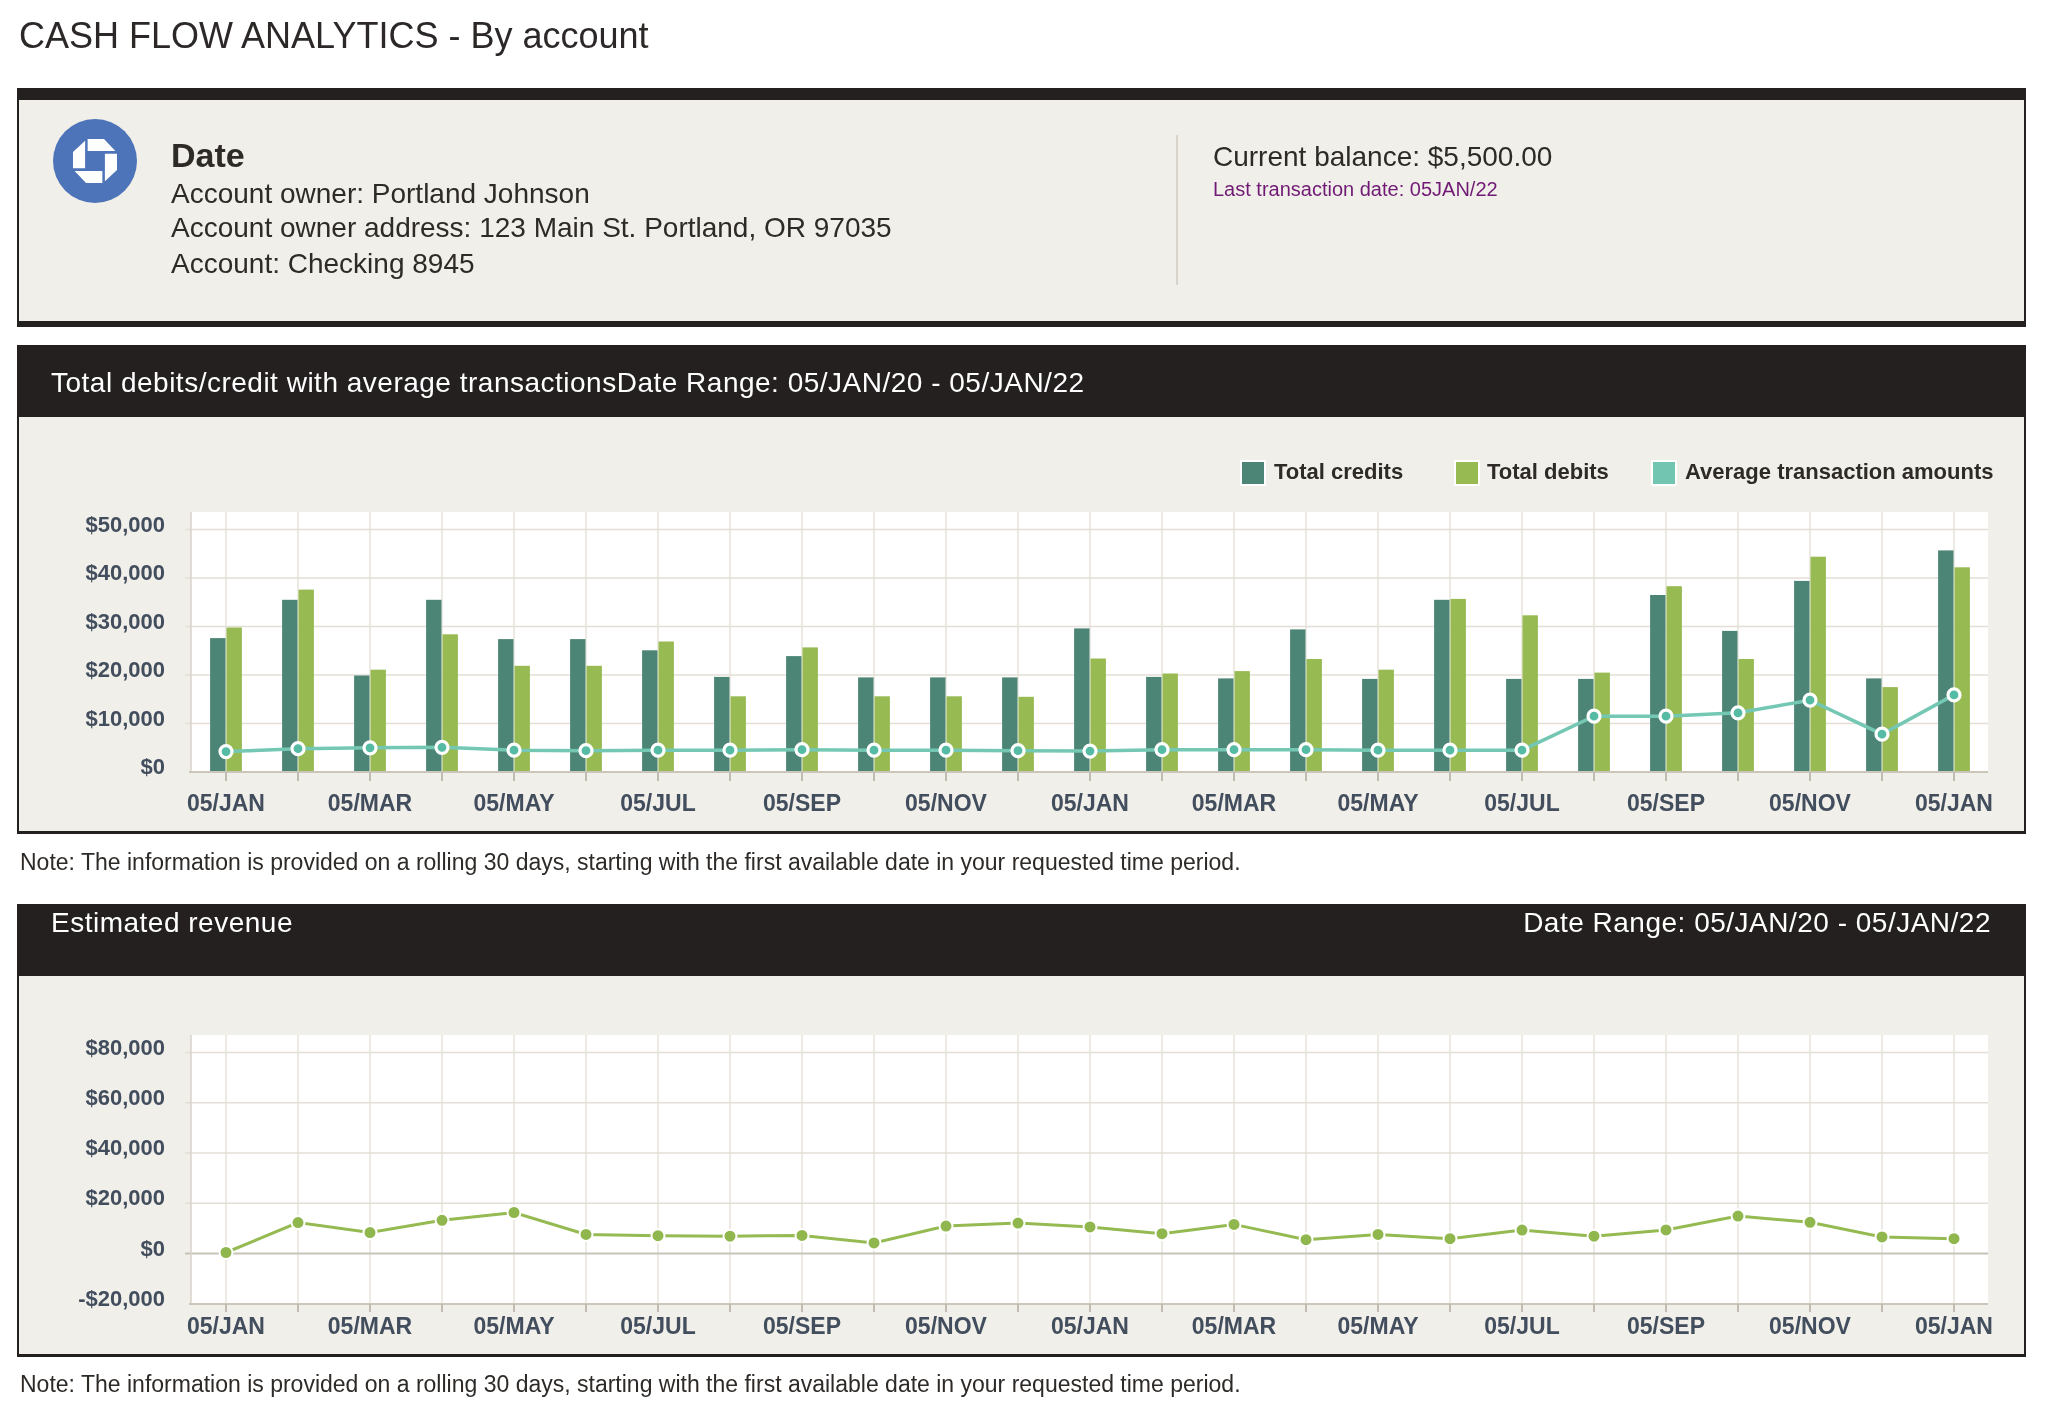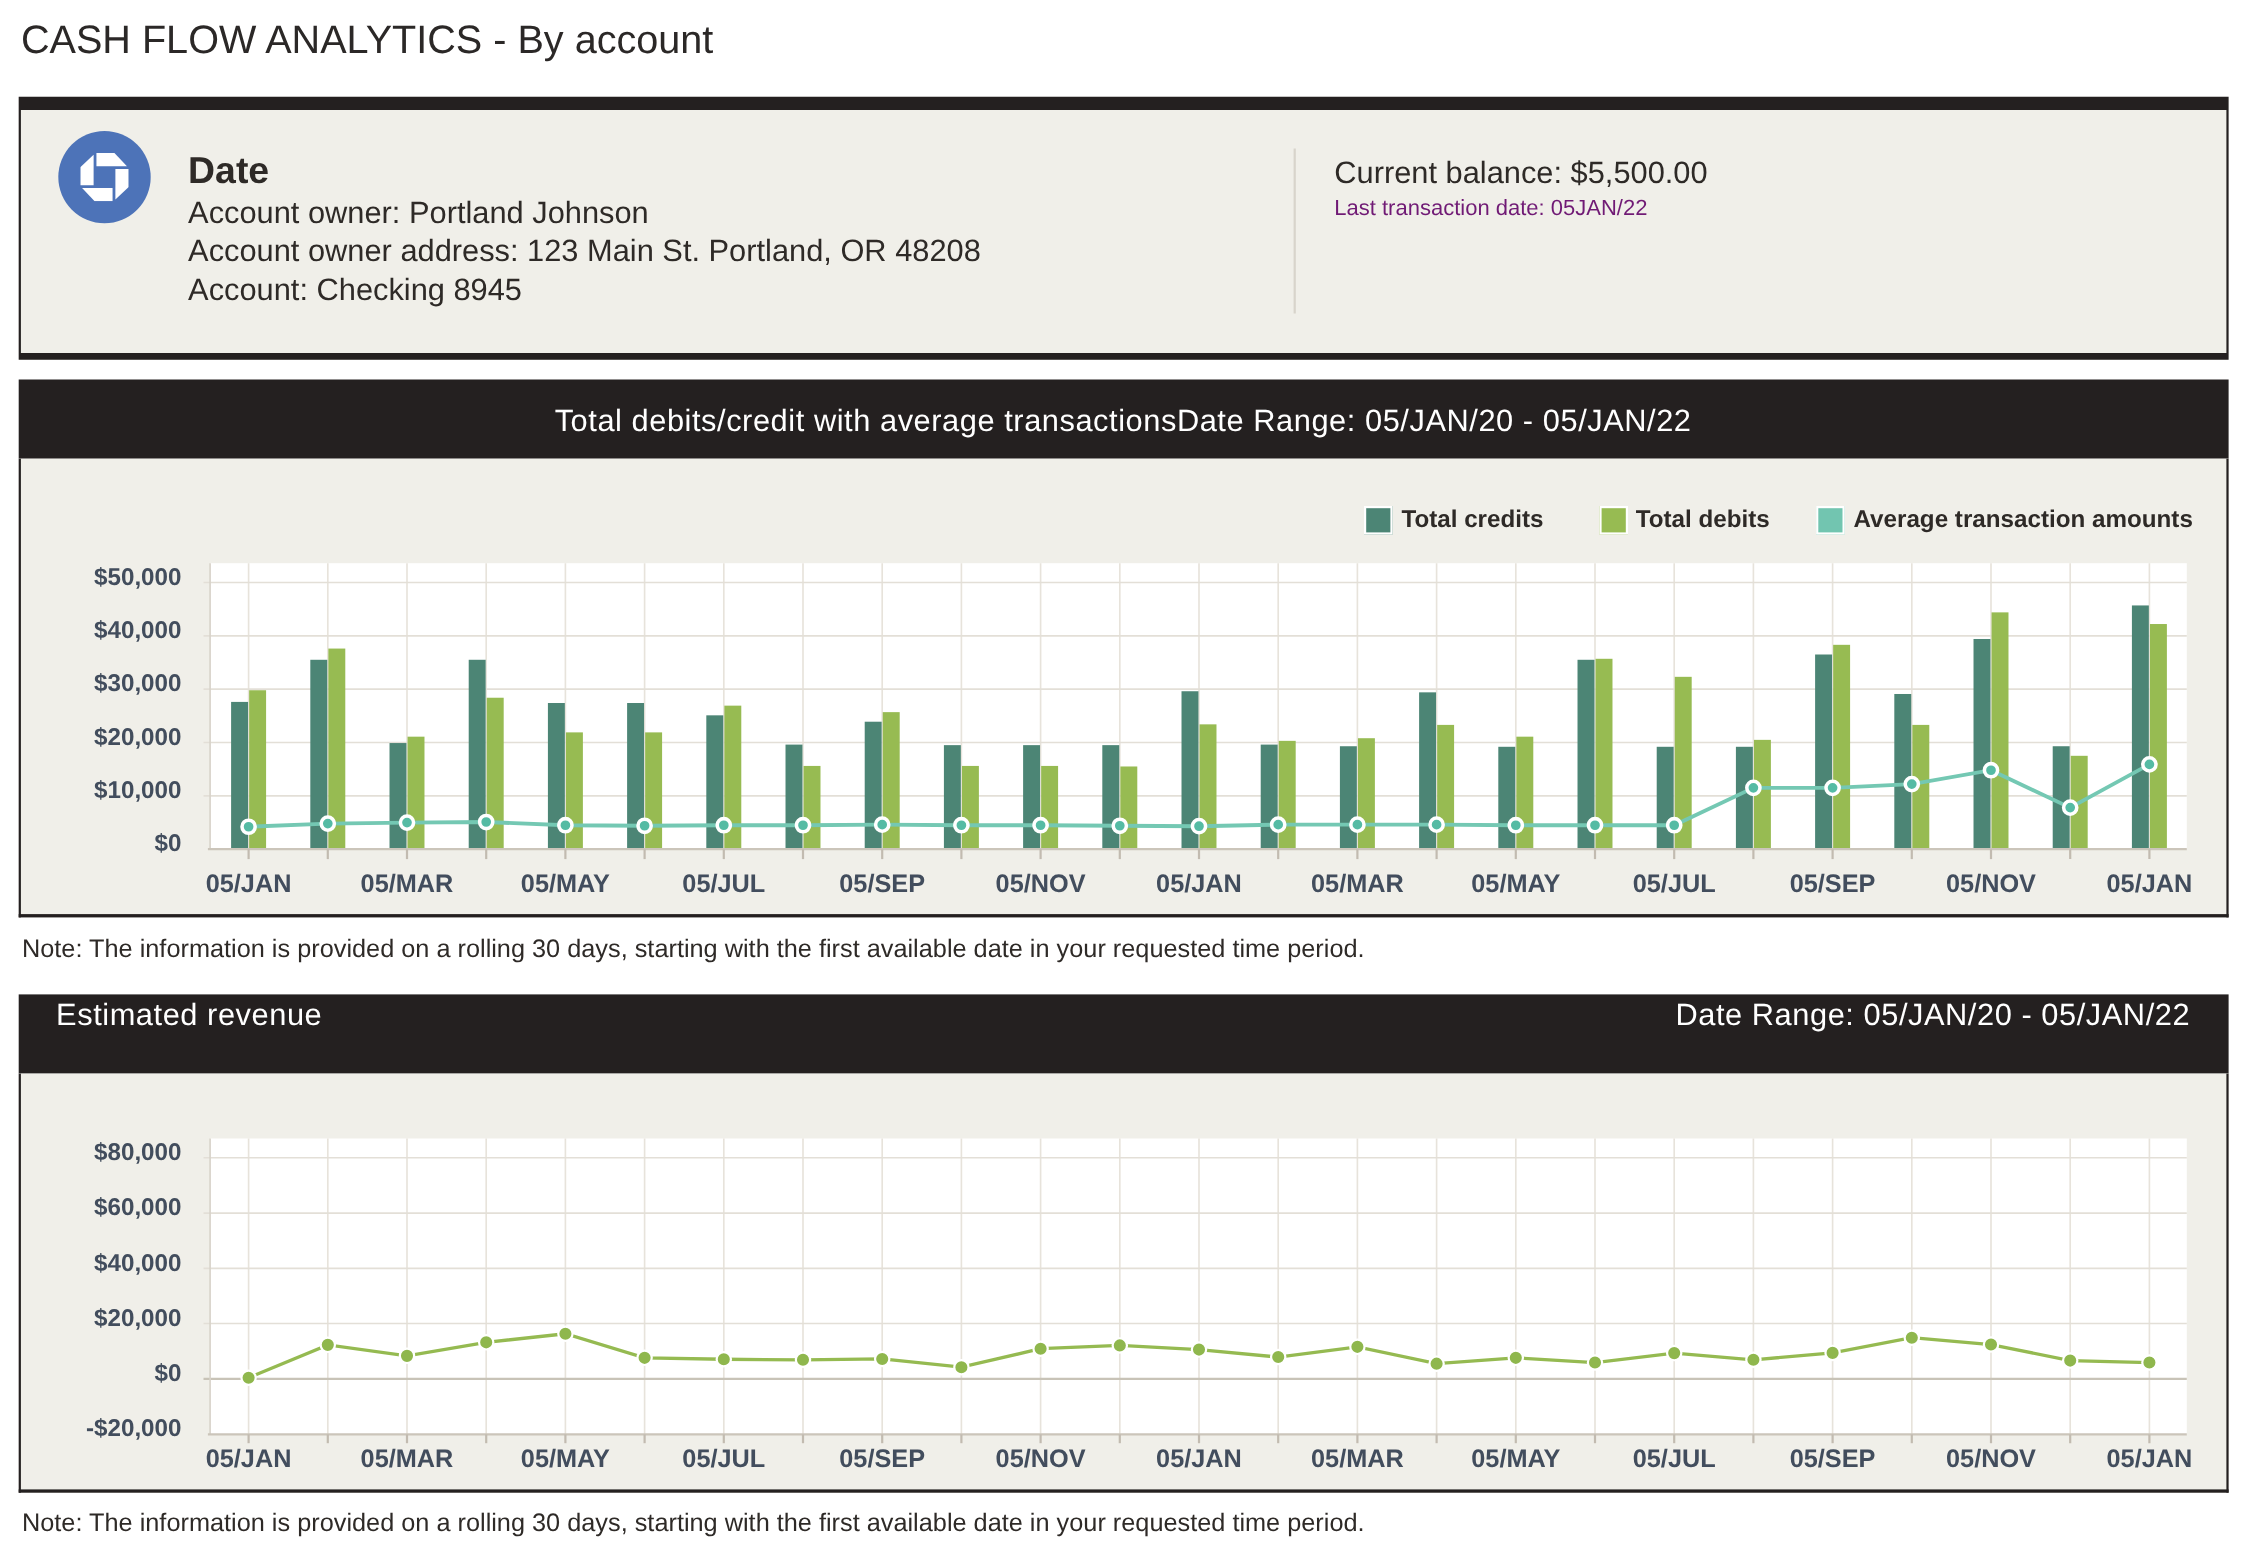--- a/index.html
+++ b/index.html
@@ -15,26 +15,26 @@
 <svg viewBox="0 0 100 100" style="position:absolute;left:73px;top:139px;width:44px;height:44px">
 <g fill="#ffffff">
 <path d="M33.3,0 H70.4 L96.3,27.5 H33.3 Z"></path>
 <path d="M100,33.3 V70.4 L72.5,96.3 V33.3 Z"></path>
 <path d="M66.7,100 H29.6 L3.7,72.5 H66.7 Z"></path>
 <path d="M0,66.7 V29.6 L27.5,3.7 V66.7 Z"></path>
 </g>
   </svg>
 <div class="abs" style="left:171px;top:137.8px;font-size:34px;font-weight:bold;color:#2e2a27;line-height:1">Date</div>
 <div class="abs" style="left:171px;top:179.7px;font-size:28px;color:#2e2a27;line-height:1">Account owner: <span class="b">Portland Johnson</span></div>
-<div class="abs" style="left:171px;top:214.4px;font-size:28px;color:#2e2a27;line-height:1">Account owner address: <span class="b">123 Main St. Portland, OR 48208</span></div>
+<div class="abs" style="left:171px;top:214.4px;font-size:28px;color:#2e2a27;line-height:1">Account owner address: <span class="b">123 Main St. Portland, OR 97035</span></div>
 <div class="abs" style="left:171px;top:249.8px;font-size:28px;color:#2e2a27;line-height:1">Account: <span class="b">Checking 8945</span></div>
 <div class="abs" style="left:1213px;top:142.6px;font-size:28px;color:#2e2a27;line-height:1">Current balance: <span class="b">$5,500.00</span></div>
 <div class="abs" style="left:1213px;top:179.2px;font-size:20px;color:#701a75;line-height:1">Last transaction date: <span class="b">05JAN/22</span></div>
 
-<div class="abs" style="left:17px;top:345px;width:2009px;height:72px;background:#242020;color:#fff;font-size:28px;letter-spacing:0.5px;display:flex;align-items:center;justify-content:center;padding:3px 35px 0 34px">
+<div class="abs" style="left:17px;top:345px;width:2009px;height:72px;background:#242020;color:#fff;font-size:28px;letter-spacing:0.5px;display:flex;align-items:center;justify-content:flex-start;padding:3px 35px 0 34px">
   <span class="b">Total debits/credit with average transactions</span>
   <span>Date Range: <span class="b">05/JAN/20 - 05/JAN/22</span></span>
 </div>
 
 <div class="abs" style="left:17px;top:417px;width:2009px;height:417px;background:#f0efe9;border:2px solid #242020;border-top:none;border-bottom:3px solid #242020"></div>
 
 <div class="abs" style="left:1240px;top:460px;width:26px;height:26px;background:#4c8575;border:2px solid #fff"></div>
 <div class="abs" style="left:1274px;top:461.2px;font-size:22px;font-weight:bold;color:#2e2a27;line-height:1">Total credits</div>
 <div class="abs" style="left:1454px;top:460px;width:26px;height:26px;background:#97bb52;border:2px solid #fff"></div>
 <div class="abs" style="left:1487px;top:461.2px;font-size:22px;font-weight:bold;color:#2e2a27;line-height:1">Total debits</div>

